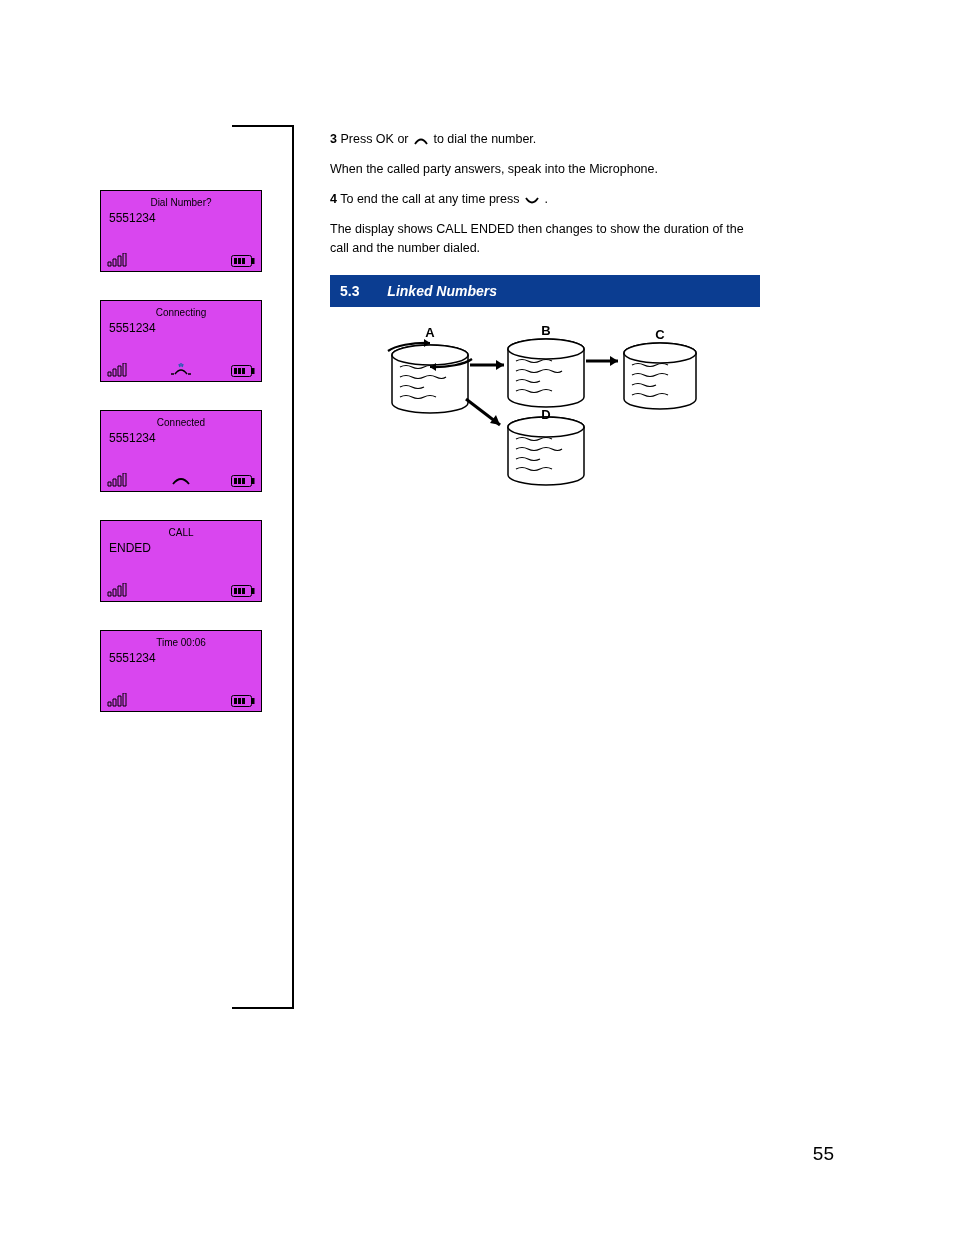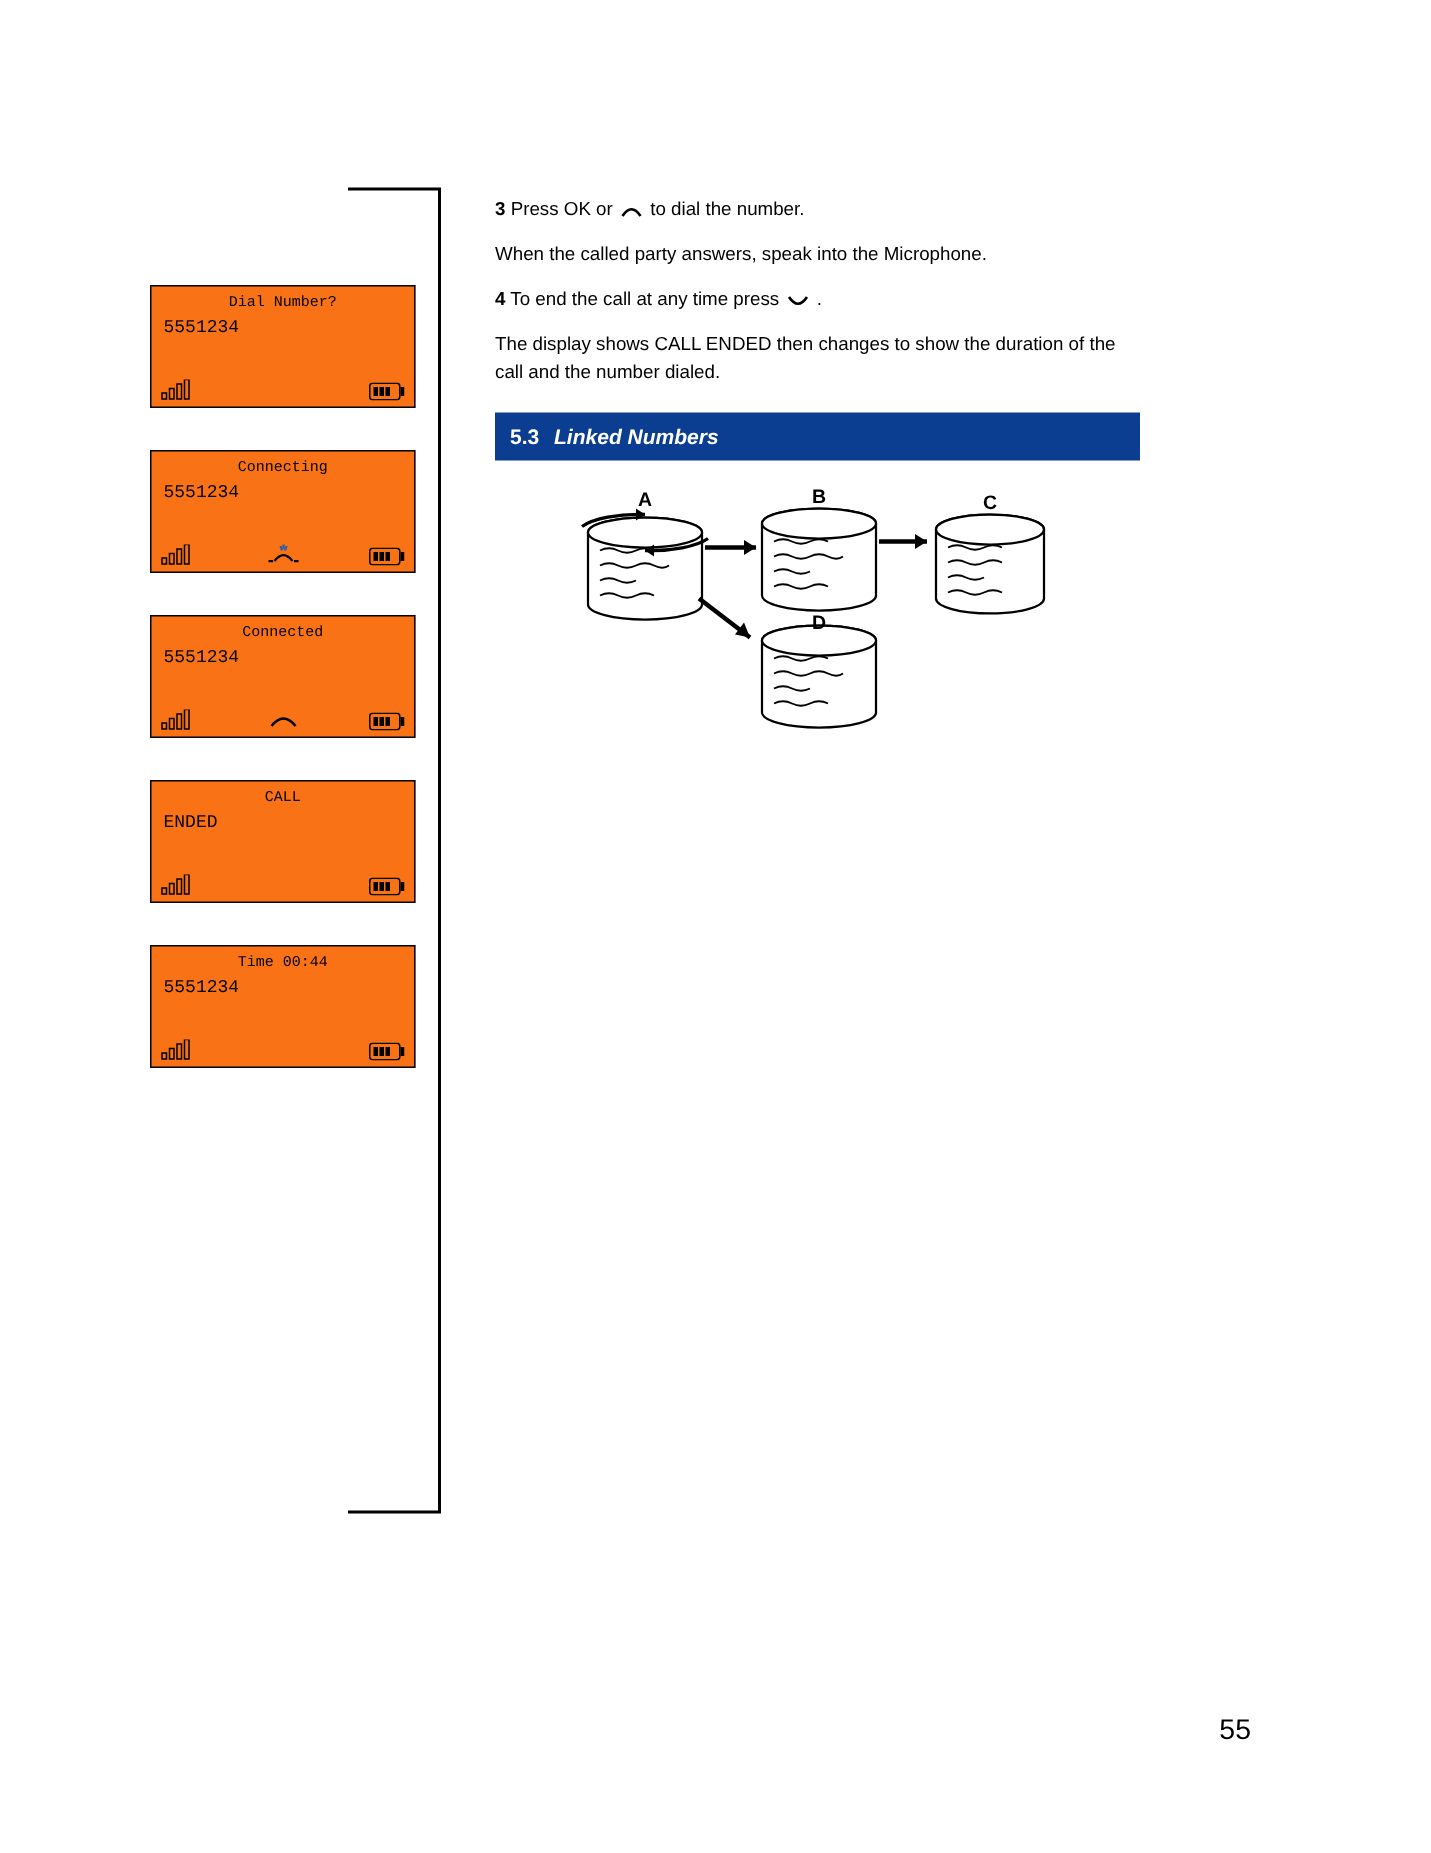--- a/index.html
+++ b/index.html
@@ -17,26 +17,25 @@
   }
   
   .left-col {
     position: absolute;
     left: 100px;
     top: 190px;
     width: 170px;
   }
   .phone-screen {
     border: 1.5px solid #000;
-    width: 177px;
+    width: 162px;
     height: 82px;
     margin-bottom: 28px;
     position: relative;
-    background: #f97316;
-    font-family: Liberation Mono, monospace;
+    background: #d946ef;
   }
   .phone-screen .line1 {
     position: absolute;
     top: 6px; left: 8px; right: 8px;
     font-size: 10px;
     text-align: center;
     line-height: 1.2;
   }
   .phone-screen .line2 {
     position: absolute;
@@ -103,21 +102,21 @@
 
   .section-bar {
     background: #0b3d91;
     color: #fff;
     font-weight: bold;
     font-size: 14px;
     padding: 6px 10px;
     margin: 18px 0 14px 0;
     font-style: italic;
   }
-  .section-num { font-style: normal; margin-right: 6px; }
+  .section-num { font-style: normal; margin-right: 24px; }
 
   .diagram-wrap {
     margin: 14px 0 14px 40px;
     position: relative;
     width: 330px;
     height: 170px;
   }
   .note-label { font-weight: bold; }
 
   .page-num {
@@ -226,21 +225,21 @@
             <rect x="0.5" y="0.5" width="20" height="11" rx="2" fill="none" stroke="#000"></rect>
             <rect x="21" y="3" width="2.5" height="6" fill="#000"></rect>
             <rect x="3" y="3" width="3" height="6" fill="#000"></rect>
             <rect x="7" y="3" width="3" height="6" fill="#000"></rect>
             <rect x="11" y="3" width="3" height="6" fill="#000"></rect>
           </svg>
       </span>
     </div>
 
     <div class="phone-screen">
-      <div class="line1">Time 00:44</div>
+      <div class="line1">Time 00:06</div>
       <div class="line2">5551234</div>
       <span class="signal">
         <svg viewBox="0 0 20 14">
             <path d="M1 13h3V9H1zM6 13h3V6H6zM11 13h3V3h-3zM16 13h3V0h-3z" fill="none" stroke="#000" stroke-width="1"></path>
           </svg>
       </span>
       <span class="battery">
         <svg viewBox="0 0 24 12">
             <rect x="0.5" y="0.5" width="20" height="11" rx="2" fill="none" stroke="#000"></rect>
             <rect x="21" y="3" width="2.5" height="6" fill="#000"></rect>

